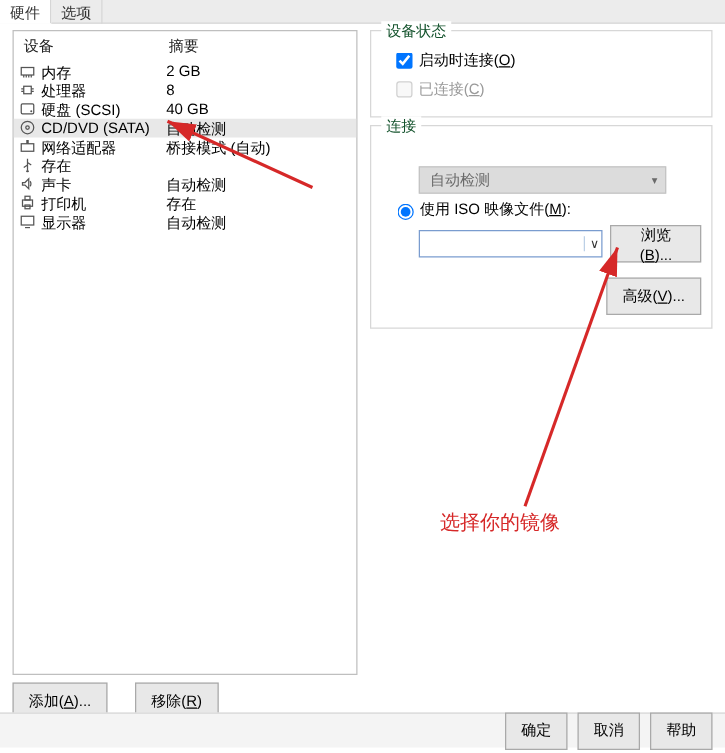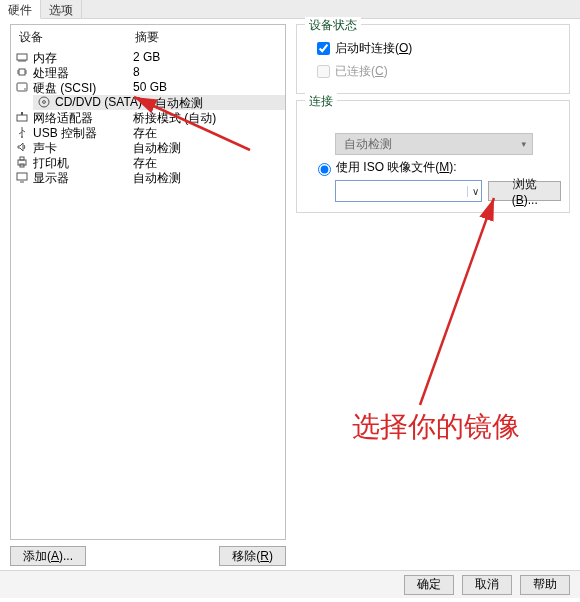--- a/index.html
+++ b/index.html
@@ -52,35 +52,35 @@
   .lp-col2 { flex: 1; font-family: Liberation Mono, monospace; }
 
   .dev-list {}
   .dev-row {
     display: flex;
     align-items: flex-start;
     height: 15px;
     padding-left: 4px;
     cursor: default;
   }
-  .dev-row.sel { background: #e8e8e8; margin-left: 22px; }
+  .dev-row.sel { background: #e8e8e8; }
   .dev-ico {
     width: 14px; height: 14px;
     margin-right: 4px;
     display: inline-flex; align-items: center; justify-content: center;
   }
   .dev-name { width: 100px; white-space: nowrap; }
   .dev-sum  { flex: 1; white-space: nowrap; }
 
   .lp-btnrow {
     position: absolute; left: 10px; top: 546px;
-    width: 276px; display: flex; justify-content: space-between; gap: 6px;
+    width: 276px; display: flex; justify-content: flex-start; gap: 22px;
   }
   .btn {
-    height: 20px;
+    height: 30px;
     padding: 0 12px;
     background: #e8e8e8;
     border: 1px solid #a9a9a9;
     font-size: 12px;
     cursor: default;
     display: inline-flex; align-items: center;
   }
 
   
   .right-panel {
@@ -140,21 +140,21 @@
     display: flex; justify-content: flex-end; align-items: center;
     gap: 8px; padding-right: 10px;
   }
 
   
   .anno {
     position: absolute; left: 0; top: 0; width: 580px; height: 602px;
     pointer-events: none;
   }
   .anno-text {
-    position: absolute; color: #d62828; font-size: 28px; font-weight: normal;
+    position: absolute; color: #d62828; font-size: 16px; font-weight: normal;
   }
 </style>
 </head>
 <body>
 
 <div class="root">
 
   <div class="tabbar">
     <div class="tab active">硬件</div>
     <div class="tab">选项</div>
@@ -193,21 +193,21 @@
           <span class="dev-sum">8</span>
         </div>
         <div class="dev-row">
           <span class="dev-ico">
             <svg width="12" height="12">
               <rect x="1" y="2" width="10" height="8" rx="1" fill="none" stroke="#555"></rect>
               <circle cx="9" cy="8" r="0.8" fill="#555"></circle>
             </svg>
           </span>
           <span class="dev-name">硬盘 (SCSI)</span>
-          <span class="dev-sum">50 GB</span>
+          <span class="dev-sum">40 GB</span>
         </div>
         <div class="dev-row sel">
           <span class="dev-ico">
             <svg width="12" height="12">
               <circle cx="6" cy="6" r="5" fill="none" stroke="#555"></circle>
               <circle cx="6" cy="6" r="1.4" fill="none" stroke="#555"></circle>
             </svg>
           </span>
           <span class="dev-name">CD/DVD (SATA)</span>
           <span class="dev-sum">自动检测</span>
@@ -222,21 +222,20 @@
           <span class="dev-name">网络适配器</span>
           <span class="dev-sum">桥接模式 (自动)</span>
         </div>
         <div class="dev-row">
           <span class="dev-ico">
             <svg width="12" height="12">
               <path d="M6 1v9M6 4l3 2M6 6l-3 2" fill="none" stroke="#555"></path>
               <circle cx="6" cy="11" r="1" fill="#555"></circle>
             </svg>
           </span>
-          <span class="dev-name">USB 控制器</span>
           <span class="dev-sum">存在</span>
         </div>
         <div class="dev-row">
           <span class="dev-ico">
             <svg width="12" height="12">
               <path d="M2 5h2l3-3v8l-3-3H2z" fill="none" stroke="#555"></path>
               <path d="M8 4c1 1 1 3 0 4" fill="none" stroke="#555"></path>
             </svg>
           </span>
           <span class="dev-name">声卡</span>
@@ -304,20 +303,25 @@
       <div class="iso-row">
         <div class="iso-combo">
           <span></span>
           <span class="tri">∨</span>
         </div>
         <button class="btn">
           <span id="btnBrowse">浏览(<span class="und">B</span>)...</span>
         </button>
       </div>
 
+      <div class="adv-row">
+        <button class="btn">
+          <span id="btnAdv">高级(<span class="und">V</span>)...</span>
+        </button>
+      </div>
     </div>
   </div>
 
   <div class="bottombar">
     <button class="btn">
         <span>确定</span>
       </button>
     <button class="btn">
         <span>取消</span>
       </button>

